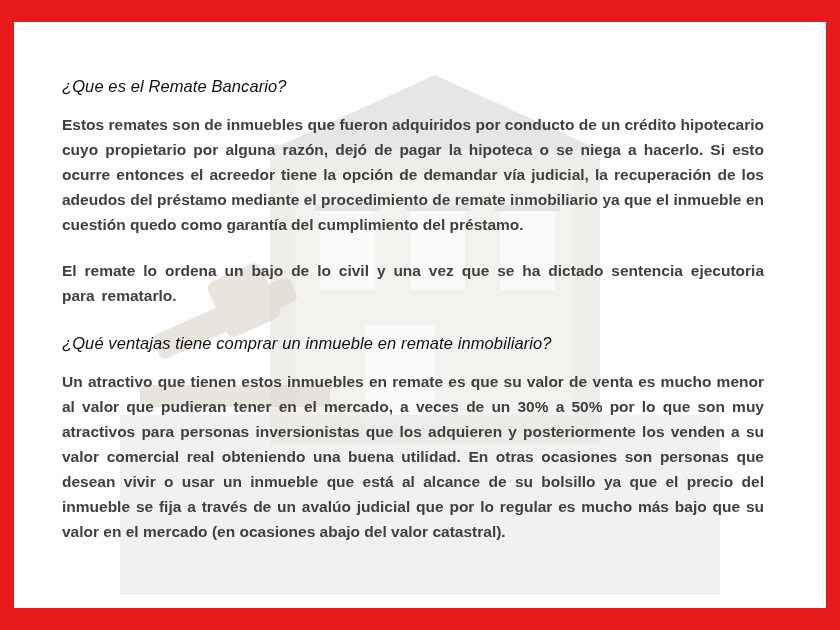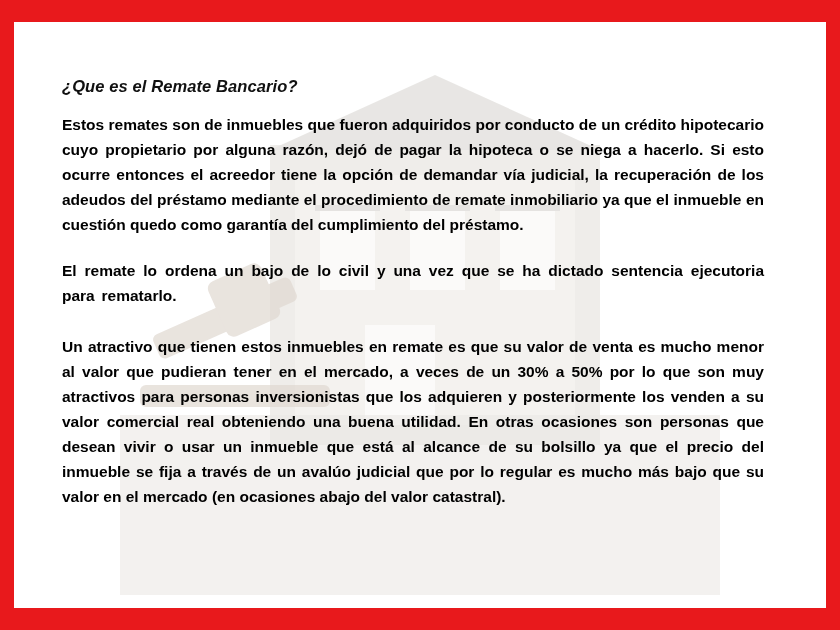--- a/index.html
+++ b/index.html
@@ -60,30 +60,30 @@
     position: absolute;
     left: 14px;
     top: 22px;
     width: 812px;
     height: 586px;
     padding: 55px 48px 0 48px;
     box-sizing: border-box;
   }
   h2.q {
     font-size: 16.5px;
-    font-weight: bold;
+    font-weight: normal;
     font-style: italic;
     color: #111111;
     margin: 0 0 16px 0;
     letter-spacing: 0.1px;
   }
   p.body {
     font-size: 15.5px;
     font-weight: bold;
-    color: #000000;
+    color: #404040;
     line-height: 1.62;
     margin: 0 14px 20px 0;
     text-align: justify;
   }
   p.spaced {
     word-spacing: 2.5px;
   }
   .gap {
     height: 6px;
   }
@@ -133,16 +133,17 @@
   </svg>
 
   <div class="content">
 
     <h2 class="q">¿Que es el Remate Bancario?</h2>
     <p class="body">Estos remates son de inmuebles que fueron adquiridos por conducto de un crédito hipotecario cuyo propietario por alguna razón, dejó de pagar la hipoteca o se niega a hacerlo. Si esto ocurre entonces el acreedor tiene la opción de demandar vía judicial, la recuperación de los adeudos del préstamo mediante el procedimiento de remate inmobiliario ya que el inmueble en cuestión quedo como garantía del cumplimiento del préstamo.</p>
     <p class="body spaced">El remate lo ordena un bajo de lo civil y una vez que se ha dictado sentencia ejecutoria para rematarlo.</p>
 
     <div class="gap"></div>
 
+    <h2 class="q">¿Qué ventajas tiene comprar un inmueble en remate inmobiliario?</h2>
     <p class="body">Un atractivo que tienen estos inmuebles en remate es que su valor de venta es mucho menor al valor que pudieran tener en el mercado, a veces de un 30% a 50% por lo que son muy atractivos para personas inversionistas que los adquieren y posteriormente los venden a su valor comercial real obteniendo una buena utilidad. En otras ocasiones son personas que desean vivir o usar un inmueble que está al alcance de su bolsillo ya que el precio del inmueble se fija a través de un avalúo judicial que por lo regular es mucho más bajo que su valor en el mercado (en ocasiones abajo del valor catastral).</p>
 
   </div>
 </div>
 
 </body></html>

